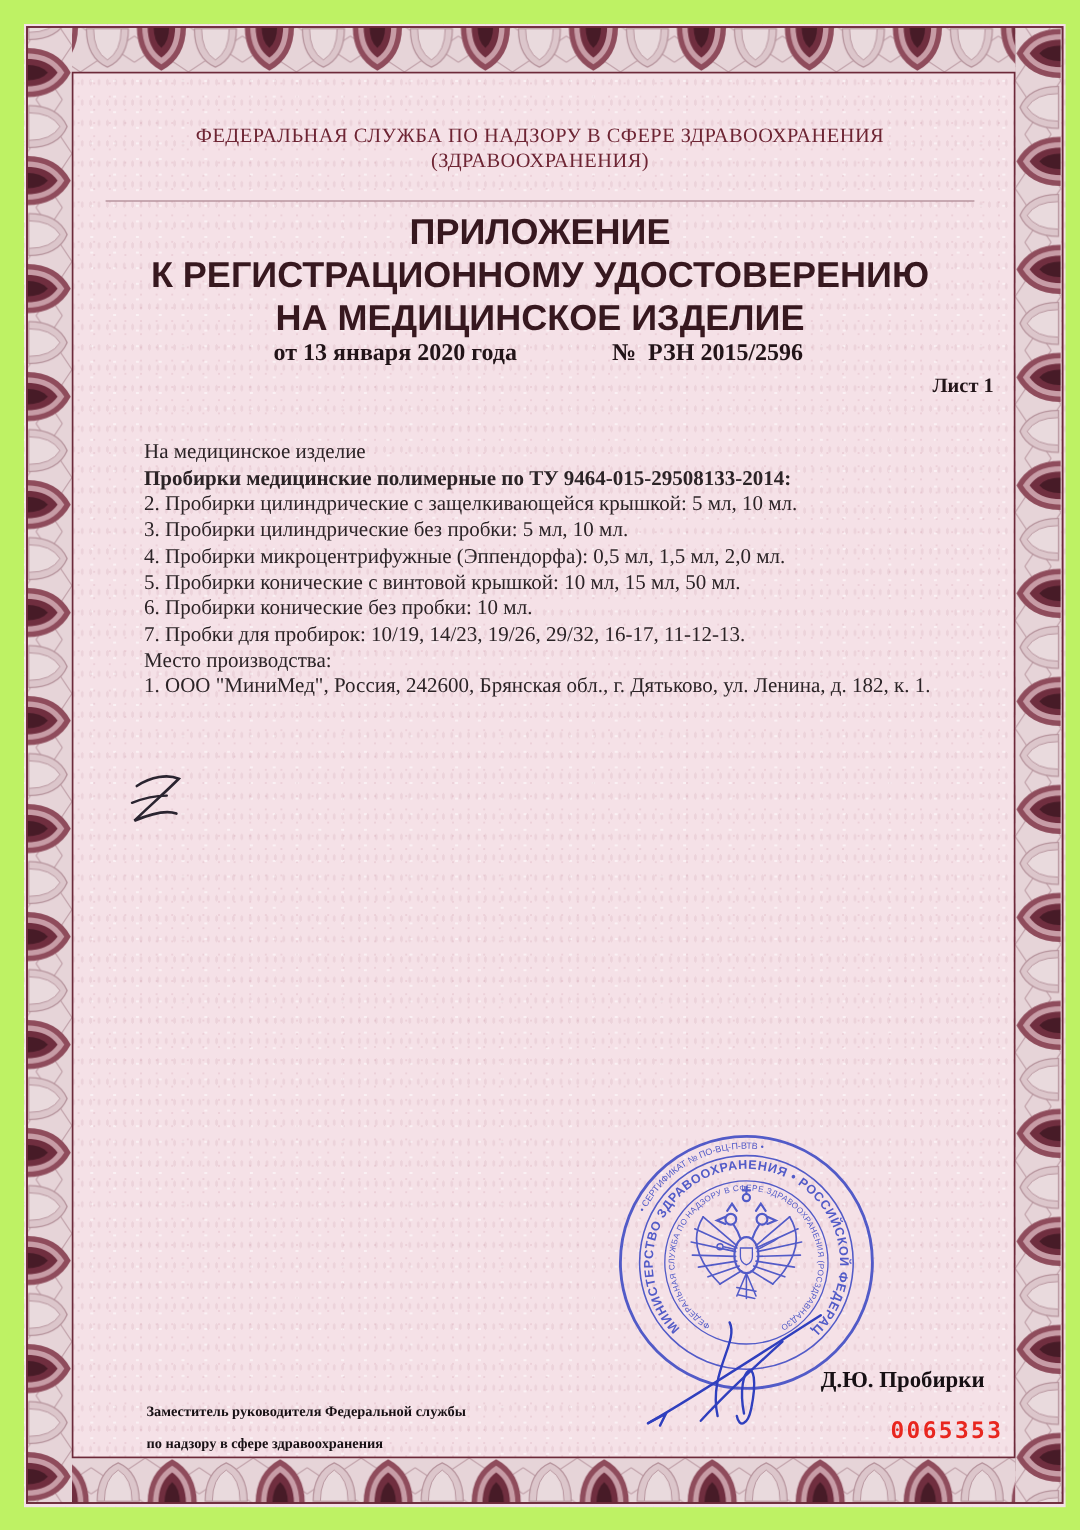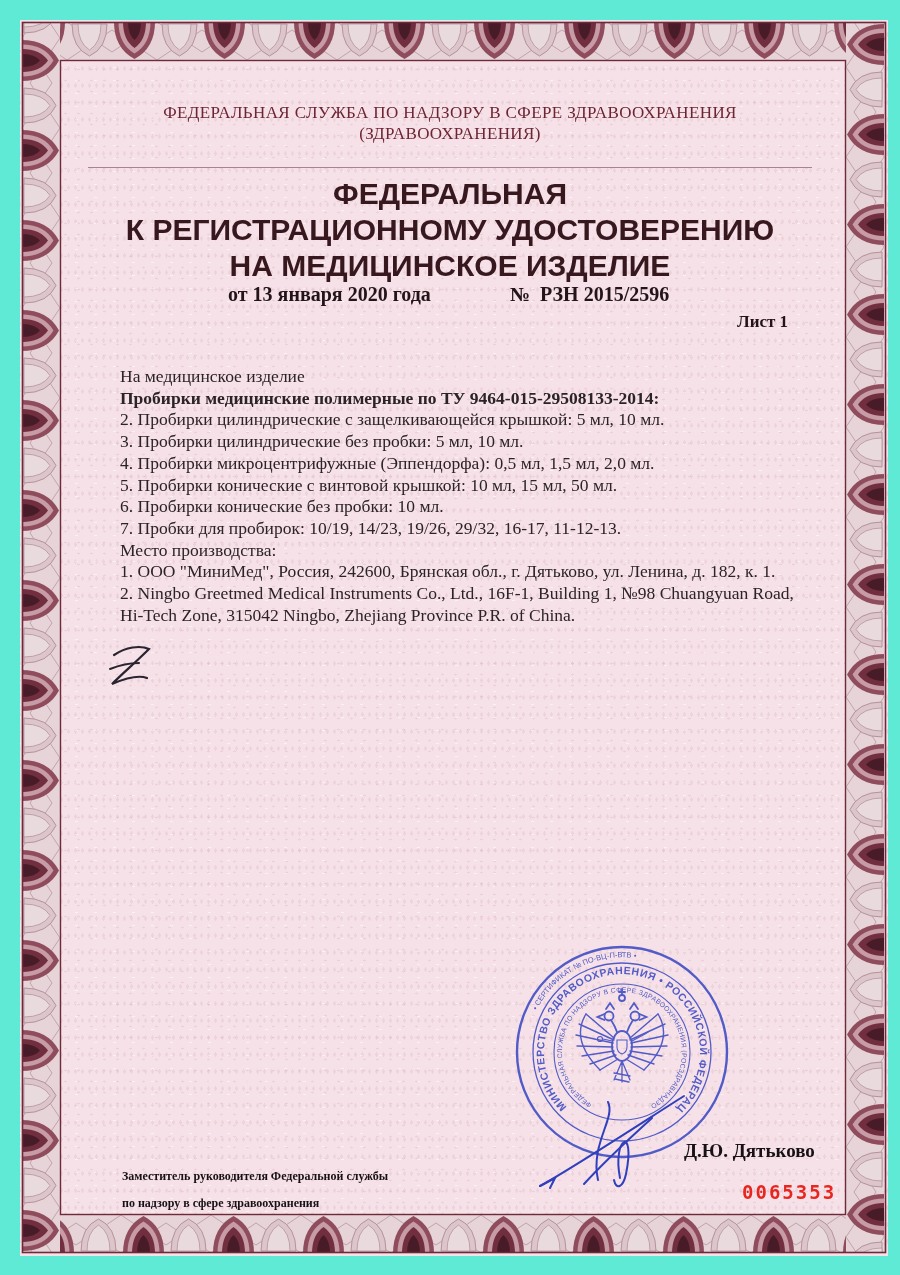--- a/index.html
+++ b/index.html
@@ -1,18 +1,18 @@
 <!DOCTYPE html>
 <html><head>
 <meta charset="utf-8">
 <style>
   html,body{margin:0;padding:0;background:#ffffff;}
   .page{
     position:relative;width:900px;height:1275px;
-    background:#5eead4;overflow:hidden;
+    background:#bef264;overflow:hidden;
     font-family:"Liberation Serif","DejaVu Serif",serif;
   }
   .paper{
     position:absolute;left:20px;top:20px;width:868px;height:1236px;
     background-color:#f5e1e7;
     background-image:
       radial-gradient(rgba(190,120,140,.16) 1px, transparent 1.3px),
       radial-gradient(rgba(160,90,110,.10) 1px, transparent 1.2px),
       radial-gradient(rgba(255,255,255,.55) 1px, transparent 1.5px);
     background-size:13px 11px,7px 17px,19px 13px;
@@ -25,21 +25,21 @@
     color:#6d2433;font-size:17px;line-height:21px;letter-spacing:.4px;
   }
   .divider{left:88px;top:167px;width:724px;height:1px;background:#a9838d;}
   .title{
     left:60px;top:176px;width:780px;text-align:center;
     color:#37181f;font-family:"Liberation Sans","DejaVu Sans",sans-serif;
     font-weight:700;font-size:30px;line-height:36px;letter-spacing:0px;
   }
   .date-label{left:228px;top:283px;font-weight:700;font-size:20px;color:#221418;}
   .doc-number{left:494px;top:283px;font-weight:700;font-size:20px;color:#221418;white-space:pre;margin-left:16px;}
-  .sheet{left:737px;top:312px;font-weight:700;font-size:17px;color:#221418;white-space:pre;}
+  .sheet{left:777px;top:312px;font-weight:700;font-size:17px;color:#221418;white-space:pre;}
   .body-text{
     left:120px;top:366px;width:690px;
     color:#2b2326;font-size:17.5px;line-height:21.7px;
   }
   .body-text .bold{font-weight:700;}
   .sign-title{
     left:122px;top:1163px;width:480px;font-weight:700;font-size:12px;
     line-height:27px;color:#171014;
   }
   .sign-name{left:684px;top:1140px;font-weight:700;font-size:19px;color:#171014;white-space:pre;}
@@ -98,40 +98,39 @@
     <rect x="60.5" y="60.5" width="785" height="1154" fill="none" stroke="#6d2a3a" stroke-width="1.4"></rect>
   </svg>
 
   <div class="abs header">
     <div>ФЕДЕРАЛЬНАЯ СЛУЖБА ПО НАДЗОРУ В СФЕРЕ ЗДРАВООХРАНЕНИЯ</div>
     <div>(ЗДРАВООХРАНЕНИЯ)</div>
   </div>
   <div class="abs divider"></div>
 
   <div class="abs title">
-    <div>ФЕДЕРАЛЬНАЯ</div>
+    <div>ПРИЛОЖЕНИЕ</div>
     <div>К РЕГИСТРАЦИОННОМУ УДОСТОВЕРЕНИЮ</div>
     <div>НА МЕДИЦИНСКОЕ ИЗДЕЛИЕ</div>
   </div>
   <div class="abs date-label">от 13 января 2020 года</div>
   <div class="abs doc-number">№  РЗН 2015/2596</div>
   <div class="abs sheet">Лист 1</div>
 
   <div class="abs body-text">
     <div>На медицинское изделие</div>
     <div class="bold">Пробирки медицинские полимерные по ТУ 9464-015-29508133-2014:</div>
     <div>2. Пробирки цилиндрические с защелкивающейся крышкой: 5 мл, 10 мл.</div>
     <div>3. Пробирки цилиндрические без пробки: 5 мл, 10 мл.</div>
     <div>4. Пробирки микроцентрифужные (Эппендорфа): 0,5 мл, 1,5 мл, 2,0 мл.</div>
     <div>5. Пробирки конические с винтовой крышкой: 10 мл, 15 мл, 50 мл.</div>
     <div>6. Пробирки конические без пробки: 10 мл.</div>
     <div>7. Пробки для пробирок: 10/19, 14/23, 19/26, 29/32, 16-17, 11-12-13.</div>
     <div>Место производства:</div>
     <div>1. ООО "МиниМед", Россия, 242600, Брянская обл., г. Дятьково, ул. Ленина, д. 182, к. 1.</div>
-    <div>2. Ningbo Greetmed Medical Instruments Co., Ltd., 16F-1, Building 1, №98 Chuangyuan Road, Hi-Tech Zone, 315042 Ningbo, Zhejiang Province P.R. of China.</div>
   </div>
 
   <svg class="abs zmark-svg" width="60" height="52" viewBox="0 0 60 52">
     <path d="M10 14 C22 6 36 4 45 8 C31 22 19 32 8 43 C22 37 35 34 43 37" fill="none" stroke="#2a2430" stroke-width="2.2" stroke-linecap="round"></path>
     <path d="M6 28 C16 24 27 22 35 22" fill="none" stroke="#2a2430" stroke-width="2" stroke-linecap="round"></path>
   </svg>
 
   <svg class="abs stamp-svg" width="220" height="220" viewBox="0 0 220 220">
     <defs>
       <path id="microRingPath" d="M16.4 126.5 A95 95 0 1 1 203.6 126.5"></path>
@@ -182,17 +181,17 @@
       <path d="M70 98 C62 62 88 36 80 20"></path>
       <path d="M92 96 C84 56 108 42 98 92 C95 106 88 108 86 98"></path>
       <path d="M56 102 C78 78 102 56 124 36"></path>
     </g>
   </svg>
 
   <div class="abs sign-title">
     <div>Заместитель руководителя Федеральной службы</div>
     <div>по надзору в сфере здравоохранения</div>
   </div>
-  <div class="abs sign-name">Д.Ю. Дятьково</div>
+  <div class="abs sign-name">Д.Ю. Пробирки</div>
 
   <div class="abs serial">0065353</div>
 
 </div>
 
 </body></html>

